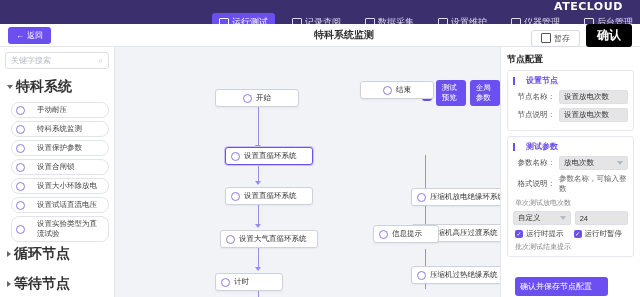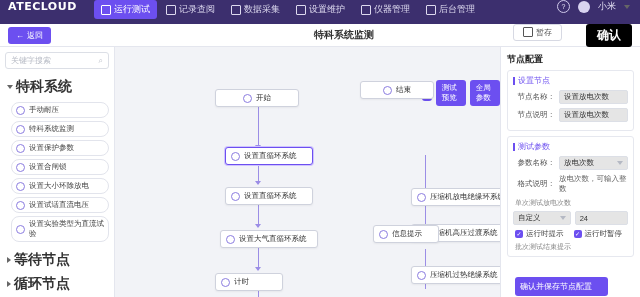--- a/index.html
+++ b/index.html
@@ -1,67 +1,67 @@
 <!DOCTYPE html>
 <html><head>
 <meta charset="utf-8">
 <style>
   html,body{margin:0;padding:0;}
   body{width:640px;height:297px;overflow:hidden;font-family:"Liberation Sans",sans-serif;font-size:9px;color:#333;background:#eef0f5;}
   .app{position:relative;width:640px;height:297px;}
 
   
-  .topbar{height:24px;background:#3c2f6e;display:flex;align-items:flex-start;color:#fff;}
+  .topbar{height:24px;background:#3c2f6e;display:flex;align-items:flex-end;color:#fff;flex-direction:column;}
   .brand{width:86px;padding-left:8px;font-size:11px;font-weight:bold;letter-spacing:.5px;color:#fff;font-family:"DejaVu Sans",sans-serif;}
-  .topnav{display:flex;align-items:center;gap:2px;flex:1;}
+  .topnav{display:flex;align-items:center;gap:10px;flex:1;}
   .topnav .item{display:flex;align-items:center;gap:3px;padding:3px 7px;font-size:9px;border-radius:3px;color:#ddd9ef;}
   .topnav .item.active{background:#6c4ff0;color:#fff;}
   .sq{width:8px;height:8px;border:1px solid currentColor;border-radius:1px;display:inline-block;}
   .topright{display:flex;align-items:center;gap:8px;padding-right:10px;font-size:9px;color:#e6e3f5;}
   .circ{width:11px;height:11px;border-radius:50%;border:1px solid #cfc9ea;display:inline-flex;align-items:center;justify-content:center;font-size:7px;}
   .avatar{width:12px;height:12px;border-radius:50%;background:#d8d3f0;display:inline-block;}
 
   
   .subbar{height:22px;background:#fff;border-bottom:1px solid #e4e6ee;display:flex;align-items:center;padding:0 8px;position:relative;}
   .backbtn{background:#6c4ff0;color:#fff;border-radius:3px;padding:3px 8px;font-size:8px;display:flex;align-items:center;gap:3px;}
   .subtitle{position:absolute;left:0;right:0;text-align:center;font-size:10px;font-weight:bold;color:#333;pointer-events:none;margin-left:48px;}
-  .subright{margin-left:auto;display:flex;align-items:flex-start;gap:24px;z-index:2;}
+  .subright{margin-left:auto;display:flex;align-items:flex-end;gap:6px;z-index:2;}
   .btn-ghost{border:1px solid #d7d9e3;border-radius:3px;padding:2px 9px;font-size:8px;color:#555;background:#fff;display:flex;align-items:center;gap:3px;}
   .btn-prim{background:#000000;color:#fff;border-radius:3px;padding:3px 11px;font-size:12px;font-weight:bold;}
 
   
   .body{display:flex;height:251px;}
 
   
   .left{width:115px;background:#fff;border-right:1px solid #e4e6ee;padding:5px;box-sizing:border-box;}
   .search{display:flex;align-items:center;border:1px solid #dcdfe6;border-radius:3px;height:17px;padding:0 5px;font-size:8px;color:#b6bac4;box-sizing:border-box;}
   .search .mag{margin-left:auto;}
   .grp{margin-top:6px;}
   .grp-hd{display:flex;align-items:center;gap:3px;font-size:14px;font-weight:bold;color:#333;padding:3px 2px;}
   .caret{width:0;height:0;border-left:4px solid #666;border-top:3px solid transparent;border-bottom:3px solid transparent;}
   .caret.down{border-left:3px solid transparent;border-right:3px solid transparent;border-top:4px solid #666;border-bottom:0;}
-  .node{display:flex;align-items:center;gap:4px;border:1px solid #e2e4ec;border-radius:8px;margin:3px 0 0 6px;padding:2px 4px;font-size:7.5px;color:#444;background:#fff;}
+  .node{display:flex;align-items:center;gap:12px;border:1px solid #e2e4ec;border-radius:8px;margin:3px 0 0 6px;padding:2px 4px;font-size:7.5px;color:#444;background:#fff;}
   .dotc{width:7px;height:7px;border-radius:50%;border:1px solid #8b7ce0;flex:0 0 auto;}
 
   
   .canvas{flex:1;position:relative;background:#f2f3f7;overflow:hidden;}
   .fnode{position:absolute;background:#fff;border:1px solid #cfd2dd;border-radius:3px;font-size:7.5px;color:#333;padding:3px 5px;display:flex;align-items:center;gap:4px;white-space:nowrap;box-shadow:0 1px 2px rgba(0,0,0,.05);}
   .fnode .dotc{border-color:#8b7ce0;}
   .fnode.sel{border:1px solid #6c4ff0;box-shadow:0 0 0 1px #cfc3ff;}
   .vline{position:absolute;width:1px;background:#9b8de6;}
   .arrow{position:absolute;width:0;height:0;border-left:3px solid transparent;border-right:3px solid transparent;border-top:4px solid #9b8de6;}
   .zoomgrp{position:absolute;display:flex;gap:4px;align-items:center;}
   .zbtn{width:16px;height:16px;border-radius:3px;background:#6c4ff0;color:#fff;display:flex;align-items:center;justify-content:center;font-size:9px;}
   .ztag{background:#6c4ff0;color:#fff;border-radius:3px;font-size:7.5px;padding:3px 6px;}
 
   
   .right{width:140px;background:#fff;border-left:1px solid #e4e6ee;box-sizing:border-box;padding:5px 6px;position:relative;}
   .r-title{font-size:9px;font-weight:bold;color:#222;padding:1px 0 4px;}
   .sec{border:1px solid #e6e8ef;border-radius:3px;padding:4px 5px;margin-bottom:5px;}
-  .sec-hd{font-size:8px;font-weight:normal;color:#6c4ff0;margin-bottom:4px;display:flex;align-items:center;gap:3px;}
+  .sec-hd{font-size:8px;font-weight:bold;color:#6c4ff0;margin-bottom:4px;display:flex;align-items:center;gap:11px;}
   .bar{width:2px;height:8px;background:#6c4ff0;display:inline-block;}
   .frow{display:flex;align-items:center;margin-bottom:4px;font-size:7.5px;color:#555;}
   .flabel{width:42px;flex:0 0 auto;text-align:right;padding-right:4px;color:#555;}
   .fctl{flex:1;border:1px solid #dcdfe6;border-radius:2px;height:14px;display:flex;align-items:center;padding:0 4px;font-size:7.5px;color:#333;box-sizing:border-box;background:#e5e5e5;}
   .fctl.sel-ctl::after{content:"";margin-left:auto;width:0;height:0;border-left:3px solid transparent;border-right:3px solid transparent;border-top:4px solid #b5b9c4;}
   .two{display:flex;gap:4px;}
   .chkrow{display:flex;gap:10px;font-size:7.5px;color:#444;margin:4px 0 3px 2px;}
   .chk{width:8px;height:8px;border-radius:2px;background:#6c4ff0;display:inline-flex;align-items:center;justify-content:center;color:#fff;font-size:6px;margin-right:3px;}
   .savebtn{position:absolute;left:14px;right:32px;bottom:2px;background:#6c4ff0;color:#fff;text-align:left;border-radius:3px;font-size:8px;padding:4px 5px;}
   .smalltxt{font-size:7px;color:#888;margin-left:2px;}
@@ -158,27 +158,27 @@
         <div class="node">
             <span class="dotc"></span>
             <span>设置试话直流电压</span>
           </div>
         <div class="node">
             <span class="dotc"></span>
             <span>设置实验类型为直流试验</span>
           </div>
       </div>
 
+      <div class="grp-hd">
+        <span class="caret"></span>
+        <span>循环节点</span>
+      </div>
       <div class="grp-hd" style="margin-top:6px;">
         <span class="caret"></span>
         <span>等待节点</span>
-      </div>
-      <div class="grp-hd">
-        <span class="caret"></span>
-        <span>循环节点</span>
       </div>
       <div class="grp-hd">
         <span class="caret"></span>
         <span>计算节点</span>
       </div>
       <div class="grp-hd">
         
         
       </div>
 
@@ -280,21 +280,21 @@
         <div class="sec-hd">
           <span class="bar"></span>
           <span>测试参数</span>
         </div>
         <div class="frow">
           <div class="flabel">参数名称：</div>
           <div class="fctl sel-ctl">放电次数</div>
         </div>
         <div class="frow">
           <div class="flabel">格式说明：</div>
-          <div style="flex:1;font-size:7.5px;color:#666;">放电次数，可输入整数</div>
+          <div style="flex:1;font-size:7.5px;color:#666;">参数名称，可输入整数</div>
         </div>
         <div class="smalltxt">单次测试放电次数</div>
         <div class="frow two" style="margin-top:3px;">
           <div class="fctl sel-ctl" style="flex:1.1;">自定义</div>
           <div class="fctl" style="flex:1;">24</div>
         </div>
         <div class="chkrow">
           <span><span class="chk">✓</span><span>运行时提示</span></span>
           <span><span class="chk">✓</span><span>运行时暂停</span></span>
         </div>

